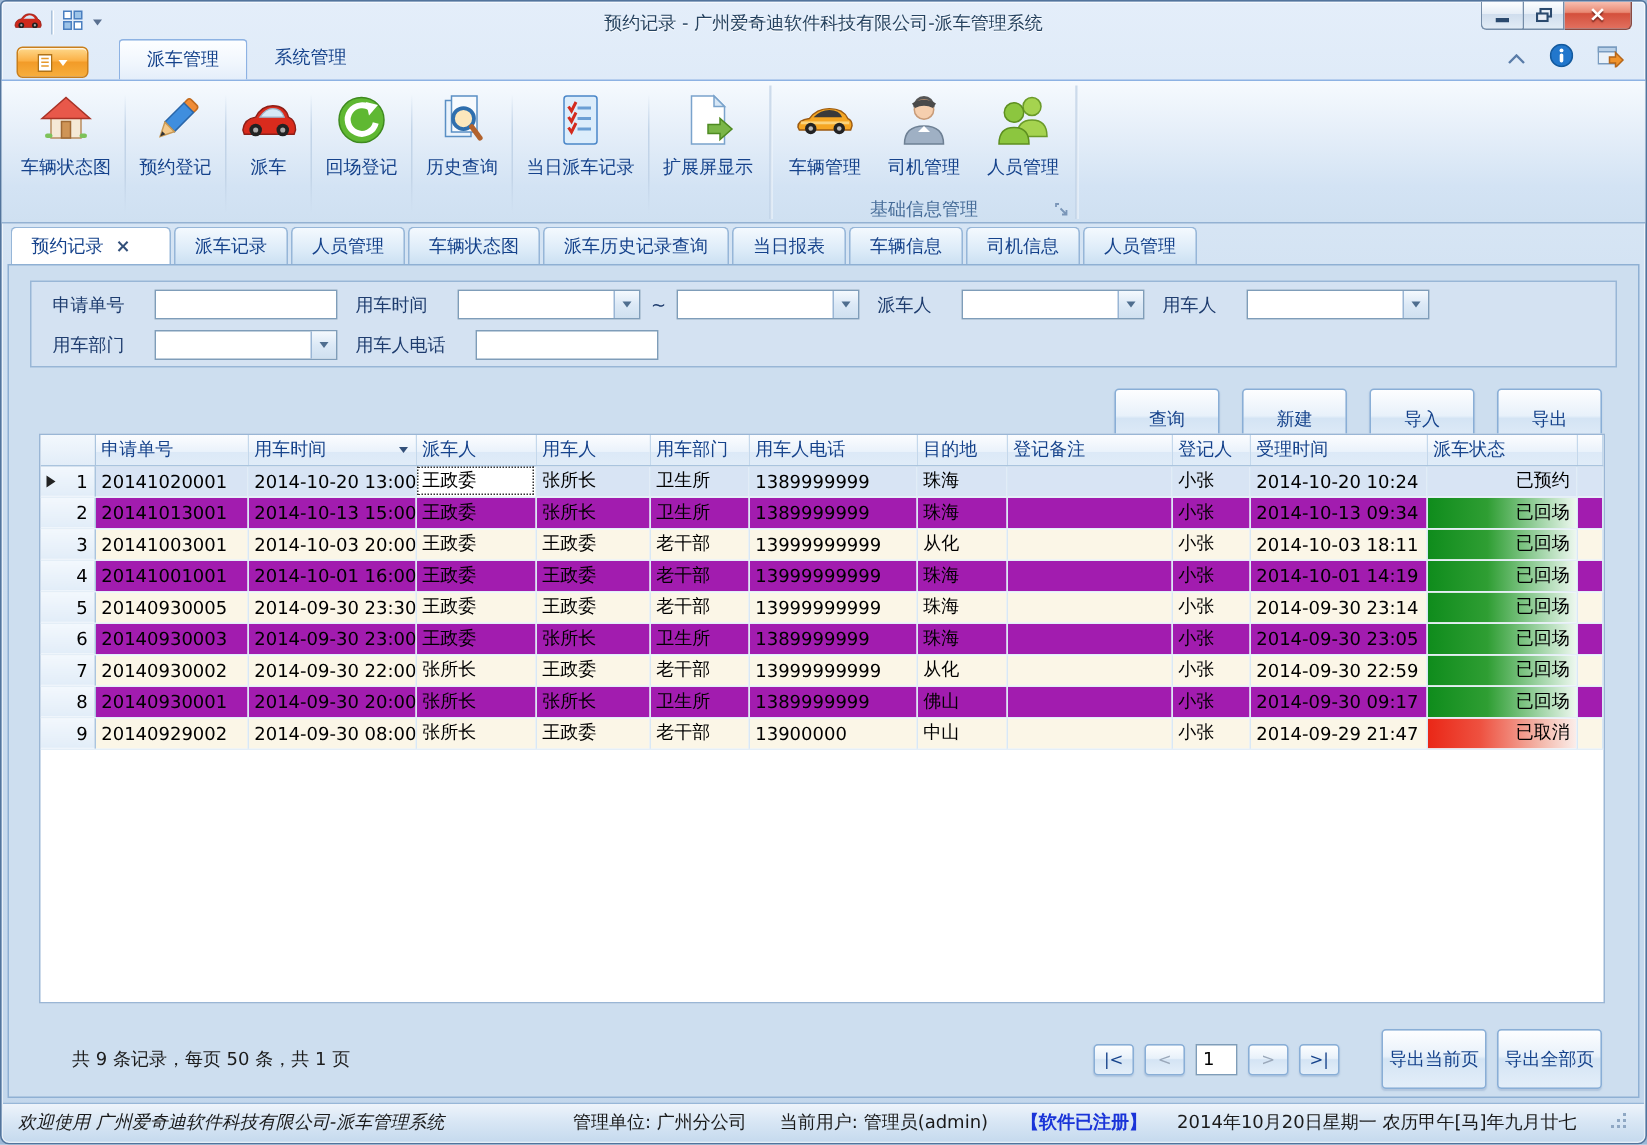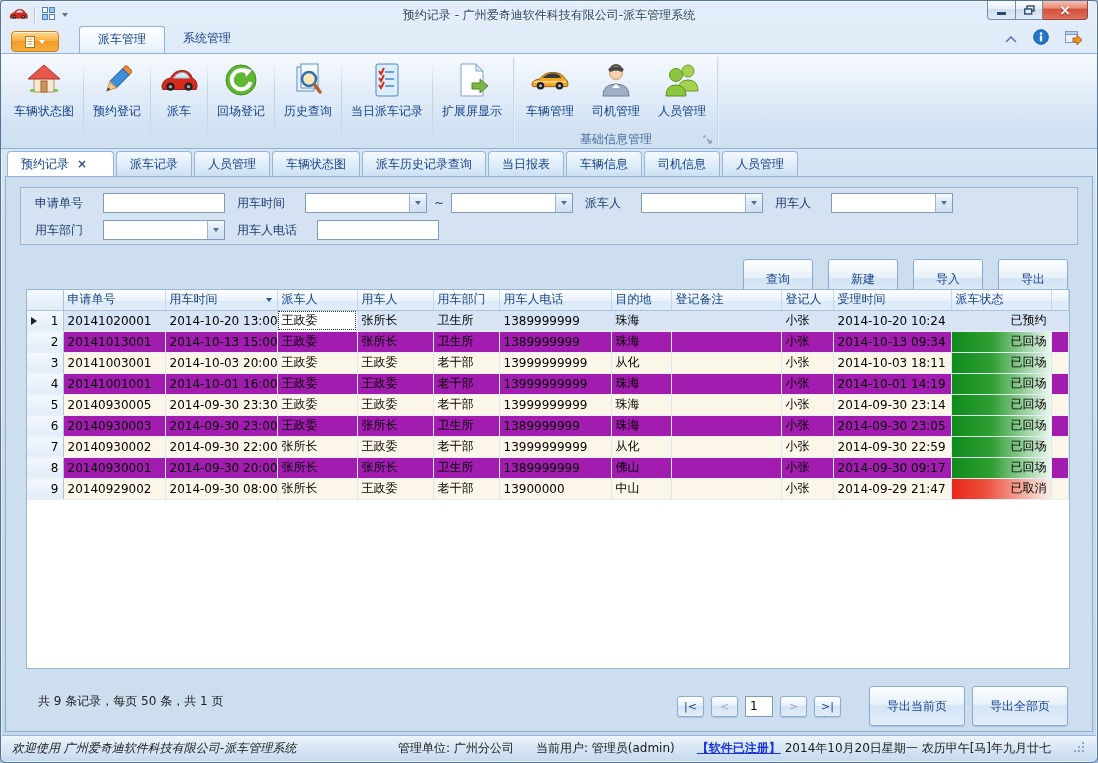--- a/index.html
+++ b/index.html
@@ -58,21 +58,21 @@
   .frow { display:flex; align-items:center; height:24px; margin:3px 0 0 14px; }
   .flabel { color:#1e3c6e; margin-right:8px; }
   .tinput { width:122px; height:20px; border:1px solid #7f9db9; background:#fff; padding:0 3px; font:inherit; }
   .combo { width:122px; height:20px; border:1px solid #7f9db9; background:#fff; position:relative; }
   .combo .cbtn { position:absolute; right:0; top:0; bottom:0; width:17px; border-left:1px solid #9ab6d5;
       background:linear-gradient(#f4f9fe,#dce9f6 50%,#cfe0f0); display:flex; align-items:center; justify-content:center; }
   .caret-down { width:0; height:0; border-left:3px solid transparent; border-right:3px solid transparent; border-top:4px solid #4f6e8f; }
   .tilde { margin:0 7px; color:#1e3c6e; }
 
   .actionrow { position:absolute; right:24px; top:82px; display:flex; gap:15px; }
-  .btn { min-width:70px; height:40px; padding:0 17px; border:1px solid #89aed6; border-radius:3px; color:#15428b;
+  .btn { min-width:70px; height:40px; padding:0 4px; border:1px solid #89aed6; border-radius:3px; color:#15428b;
       background:linear-gradient(#fdfeff,#e8f1fa 45%,#d4e4f4 50%,#e3eef9); display:flex; align-items:center; justify-content:center;
       box-shadow:0 1px 1px rgba(120,150,190,.35); cursor:default; white-space:nowrap; }
 
   
   .gridwrap { position:absolute; left:20px; right:22px; top:112px; bottom:62px; background:#fff; border:1px solid #9ab6d5; overflow:hidden; }
   table.grid { border-collapse:collapse; table-layout:fixed; width:100%; }
   .grid th { height:20px; font-weight:normal; text-align:left; color:#15428b; padding:0 4px;
       background:linear-gradient(#fcfdff,#eaf2fb 55%,#dcé9f7 56%,#e0ecf8); background:linear-gradient(#fcfdff,#eaf2fb 55%,#dce9f7 56%,#e0ecf8);
       border-right:1px solid #c4d8ec; border-bottom:1px solid #aac4de; position:relative; white-space:nowrap; overflow:hidden; }
   .grid td { height:21px; padding:0 4px; border-right:1px solid #d9e8f5; border-bottom:1px solid #e4eef7; white-space:nowrap; overflow:hidden; }
@@ -85,34 +85,34 @@
   tr.r-cream td { background:#fbf6e7; }
   tr.r-cur td.ind, tr.r-cyan td.ind, tr.r-cream td.ind { background:linear-gradient(#f3f8fd,#e2edf8); }
   td.cell-focus { background:#fff !important; outline:1px dotted #333; outline-offset:-2px; }
   td.statcell { padding:0; }
   .chip { height:100%; display:flex; align-items:center; justify-content:flex-end; padding:0 4px; }
   .chip.ok { background:linear-gradient(90deg,#0f8c1c,#2f9e33 40%,#9ed3a4 75%,#eef8f0 100%); }
   .chip.cancel { background:linear-gradient(90deg,#ea2717,#ee5140 35%,#f3b5a8 75%,#fbeeea 100%); }
   .hdr-caret { position:absolute; right:5px; top:8px; }
 
   
-  .footer { position:absolute; left:32px; right:24px; bottom:12px; height:26px; display:flex; }
+  .footer { position:absolute; left:42px; right:24px; bottom:12px; height:26px; display:flex; align-items:center; }
   .summary { color:#1c1c1c; }
   .pager { margin-left:auto; display:flex; align-items:center; gap:7px; }
   .pbtn { width:27px; height:21px; padding:0; min-width:0; font-size:11px; }
   .pbtn.disabled { color:#9aa8ba; }
   .pageinput { width:28px; height:21px; border:1px solid #7f9db9; text-align:left; padding:2px 4px; font:inherit; background:#fff; }
   .pager .gap { width:14px; }
 
   
   .statusbar { position:absolute; left:1px; right:1px; bottom:1px; height:26px; border-top:1px solid #98b7d8; border-radius:0 0 5px 5px;
       background:linear-gradient(#eef4fb,#d9e7f5 45%,#c6daee); display:flex; align-items:center; padding:0 10px; color:#1a1a1a; }
   .sb-welcome { width:410px;font-style:italic; }
   .sb-item { margin-right:22px; white-space:nowrap; }
-  .sb-link { color:#1a34d8; font-weight:bold; text-decoration:underline; margin-right:4px; white-space:nowrap; }
+  .sb-link { color:#1a34d8; font-weight:bold; margin-right:20px; white-space:nowrap; }
   .sb-grip { margin-left:auto; }
 </style>
 </head>
 <body>
 
 <div class="window">
 
   <div class="titlebar">
     <div class="tb-left">
       <span>

